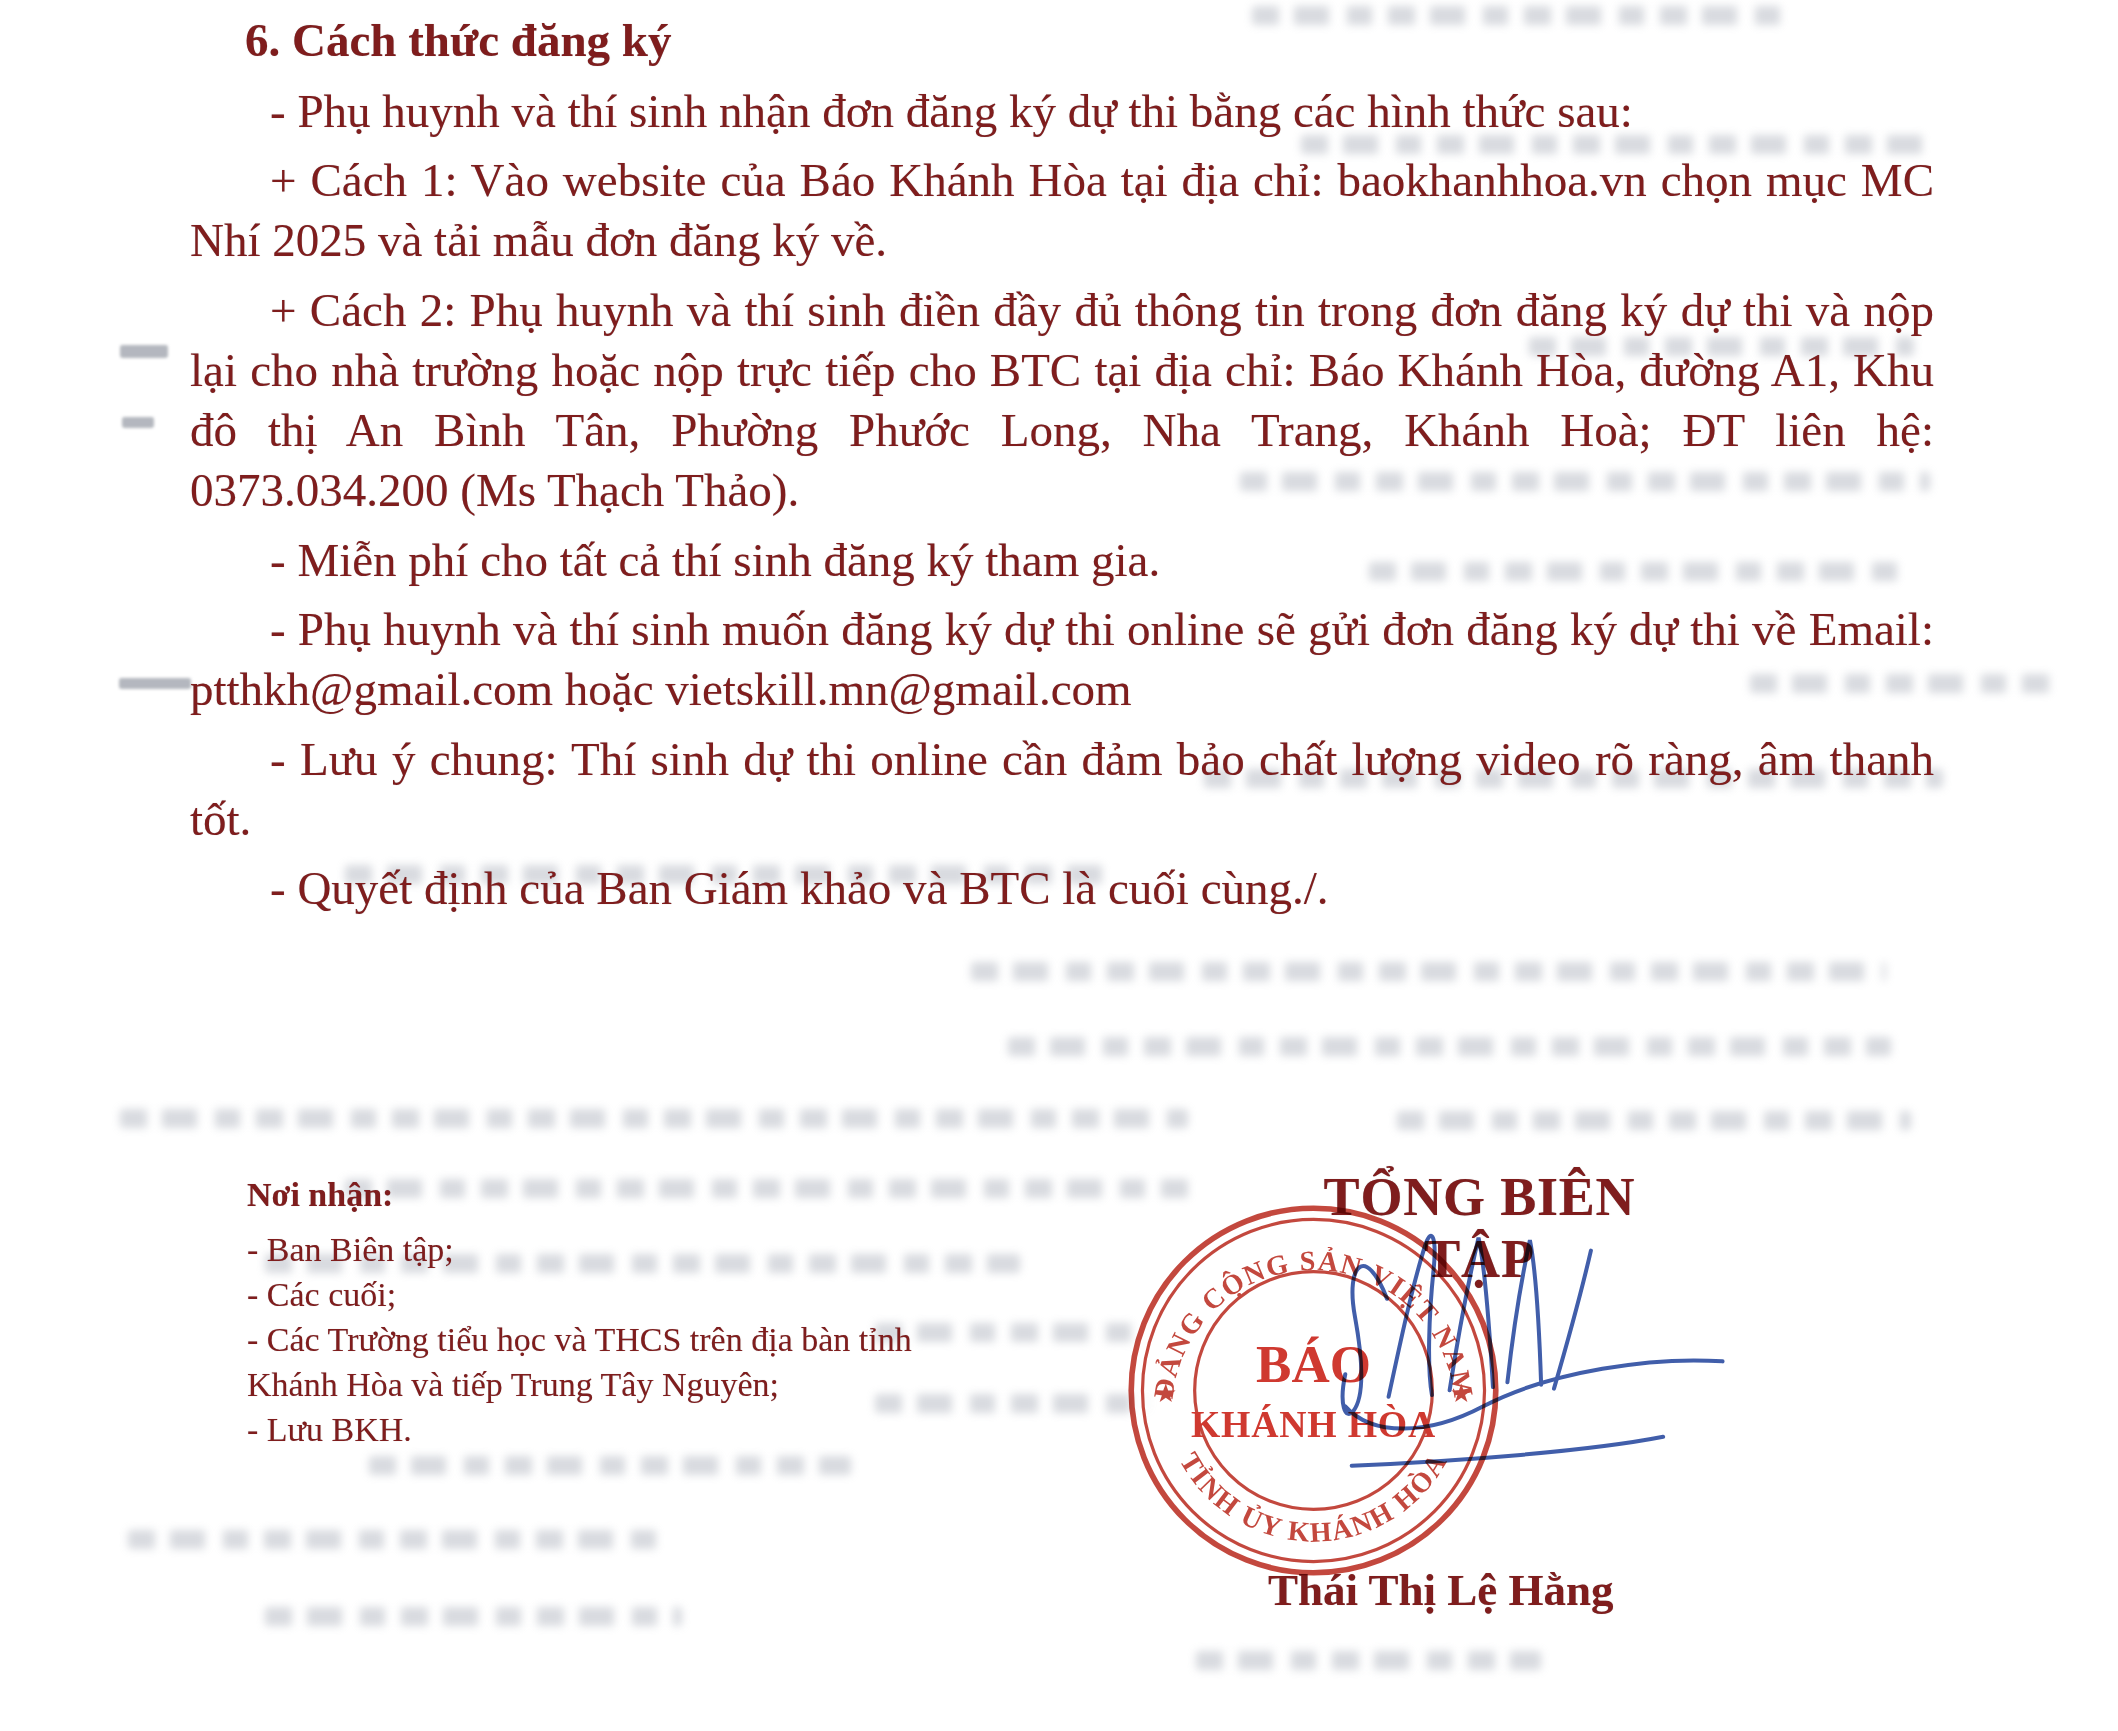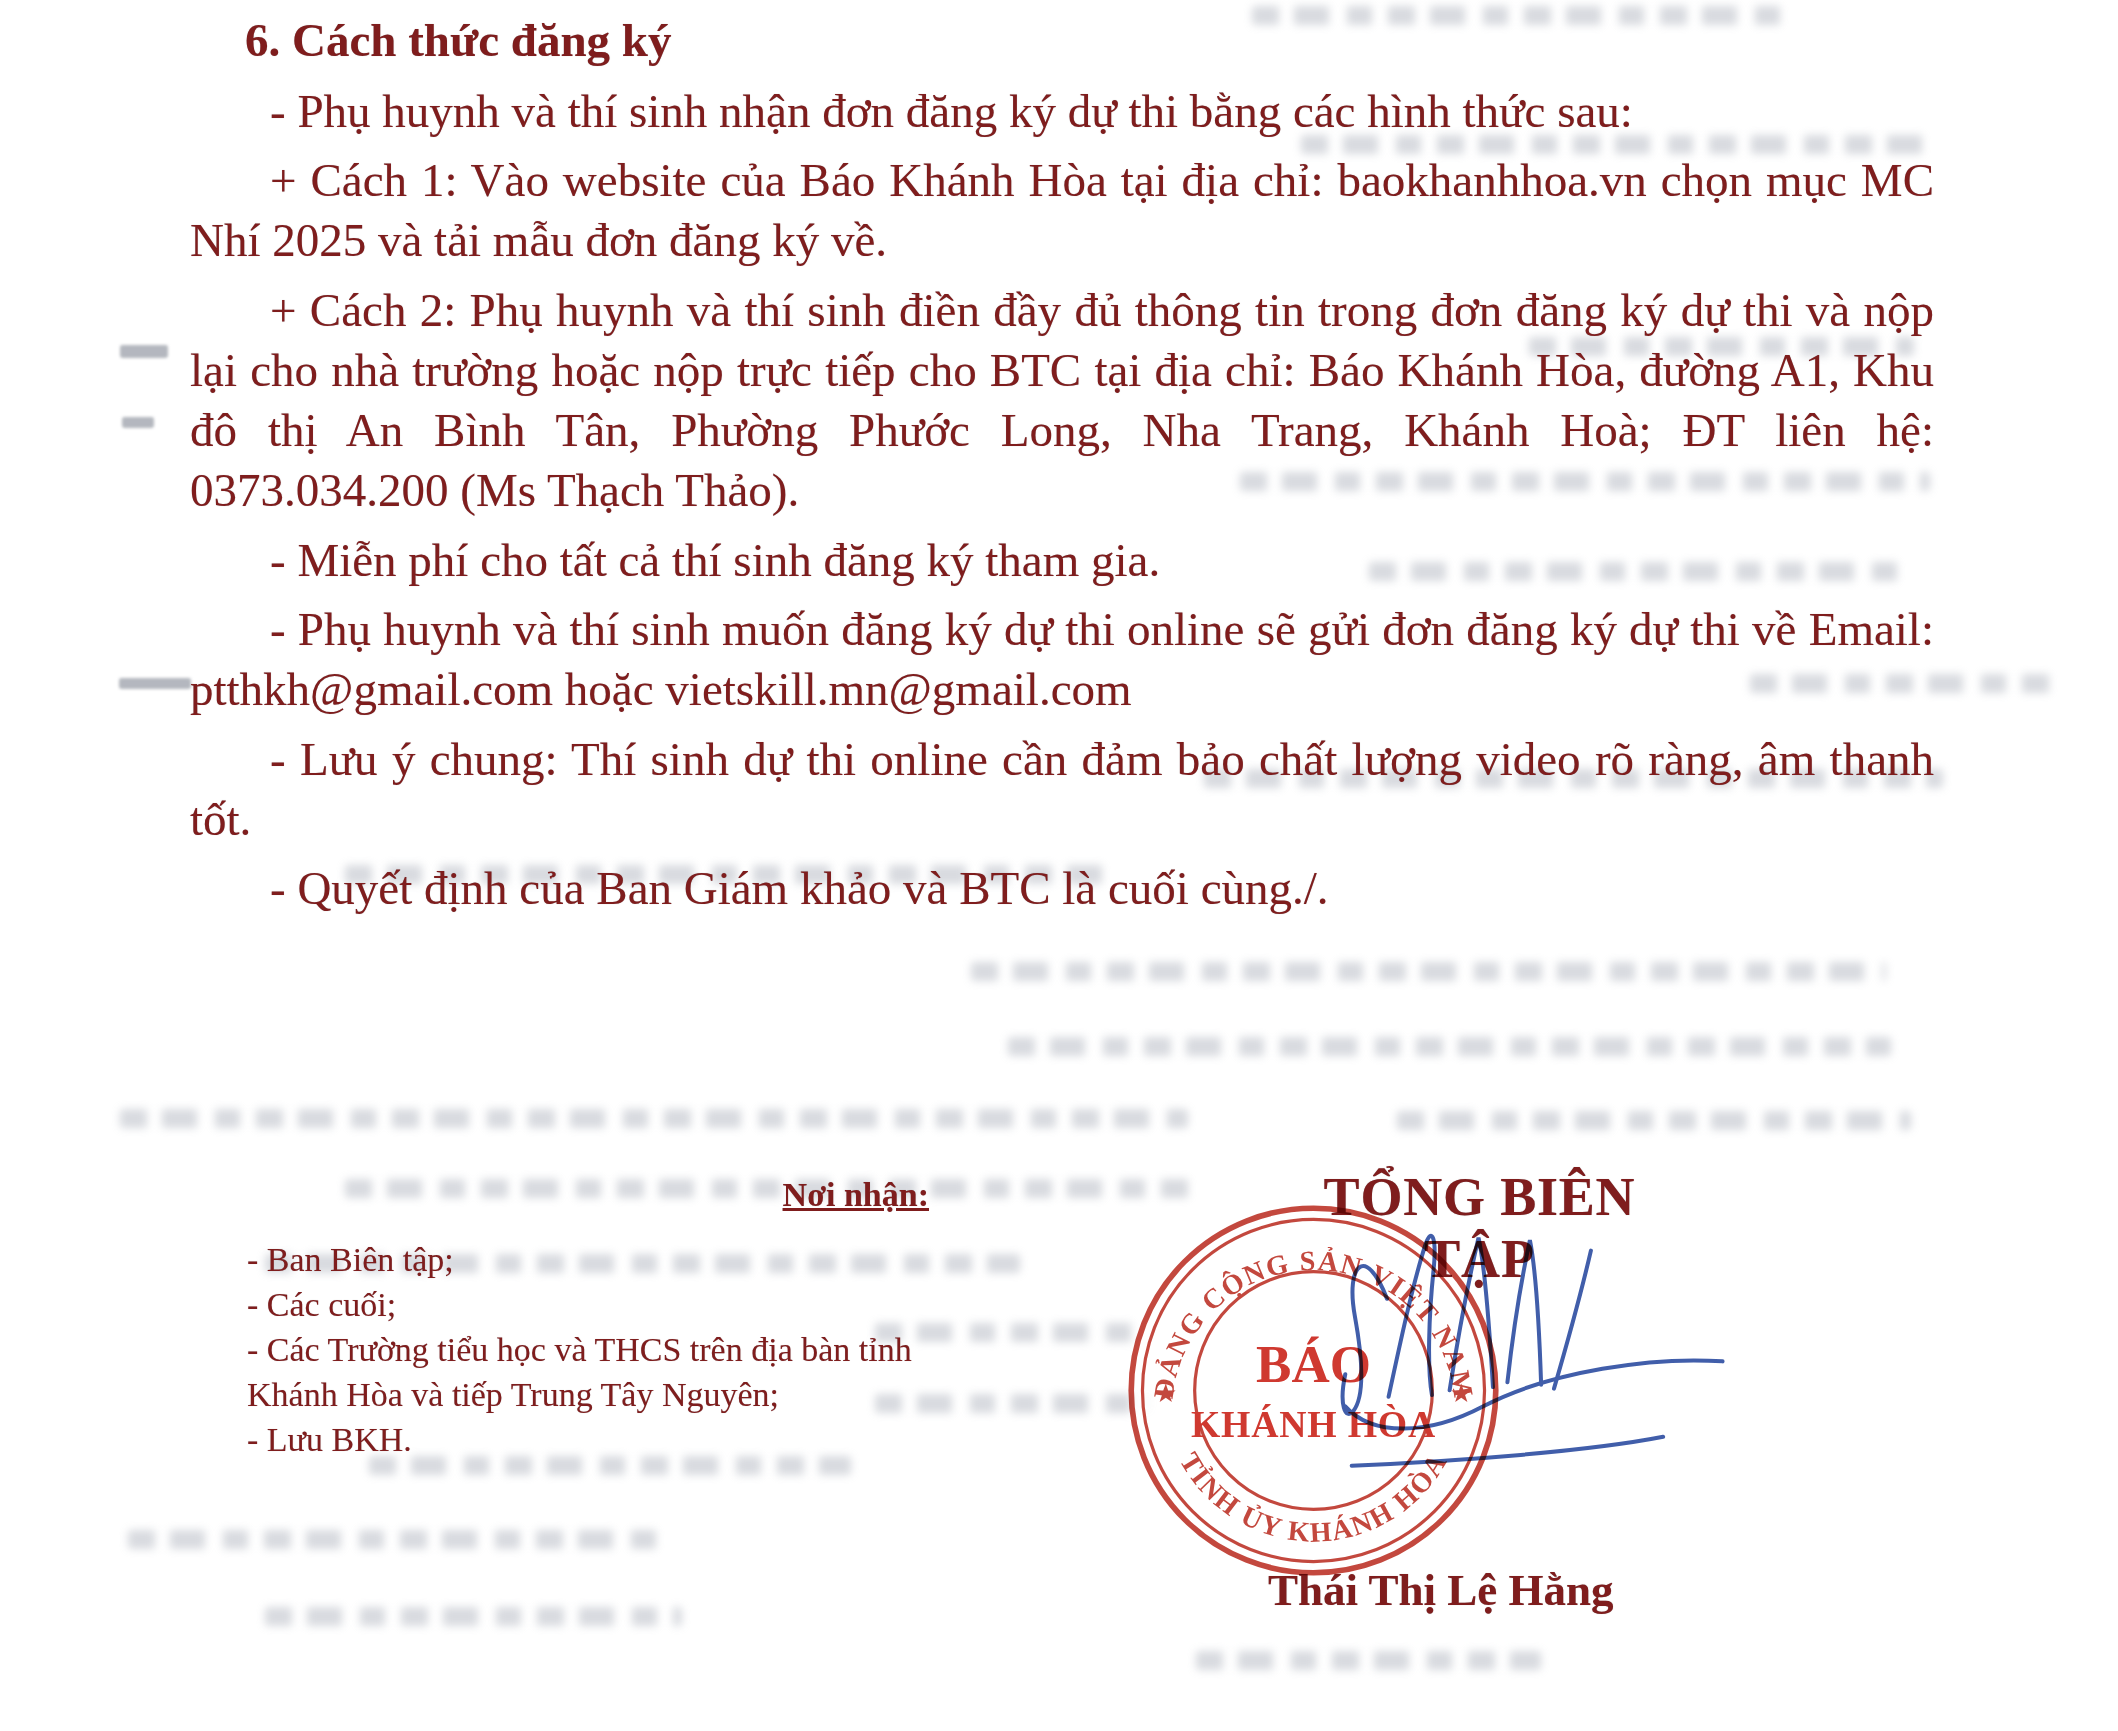--- a/index.html
+++ b/index.html
@@ -24,23 +24,22 @@
     text-align:left;
   }
   p.body{margin:0 0 9.6px 0;text-indent:80px;}
   
   .recipients{
     position:absolute;left:247px;top:1172px;width:682px;
     font-size:34px;line-height:45px;
     text-shadow:0 0 0.8px rgba(20,20,25,.3);
   }
   .recipients .label{
-    font-weight:bold;text-decoration:underline;
-    margin-bottom:20px;
-    text-align:right;
+    font-weight:bold;
+    margin-bottom:10px;
   }
   
   .sig-title{
     position:absolute;left:1279px;top:1166px;width:401px;
     font-size:54px;font-weight:bold;letter-spacing:0.8px;
     text-align:center;
     text-shadow:0 0 0.8px rgba(20,20,25,.35);
   }
   .sig-name{
     position:absolute;left:1268px;top:1564px;width:401px;

